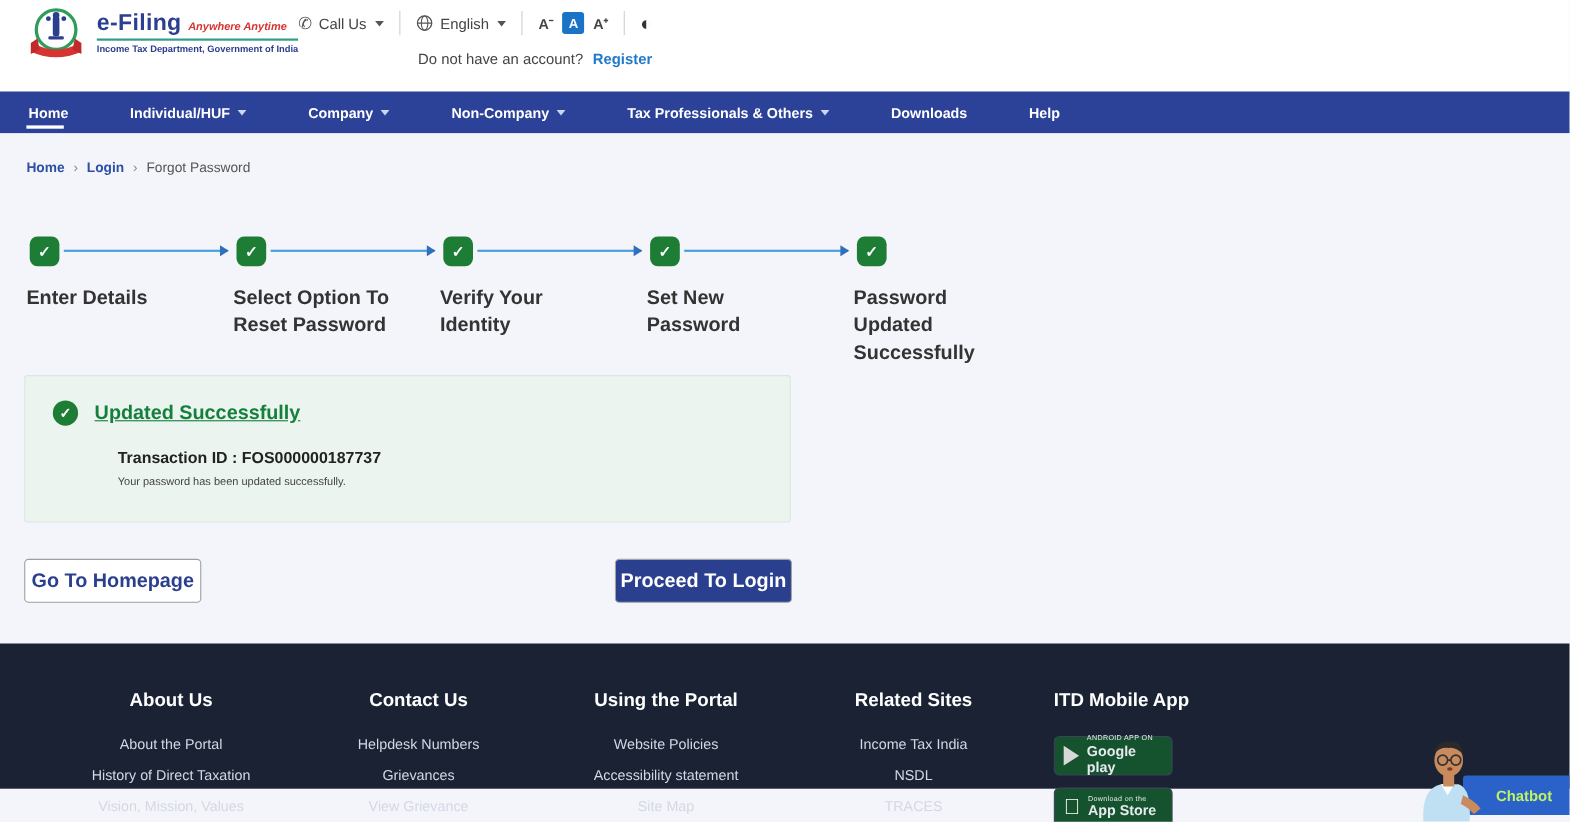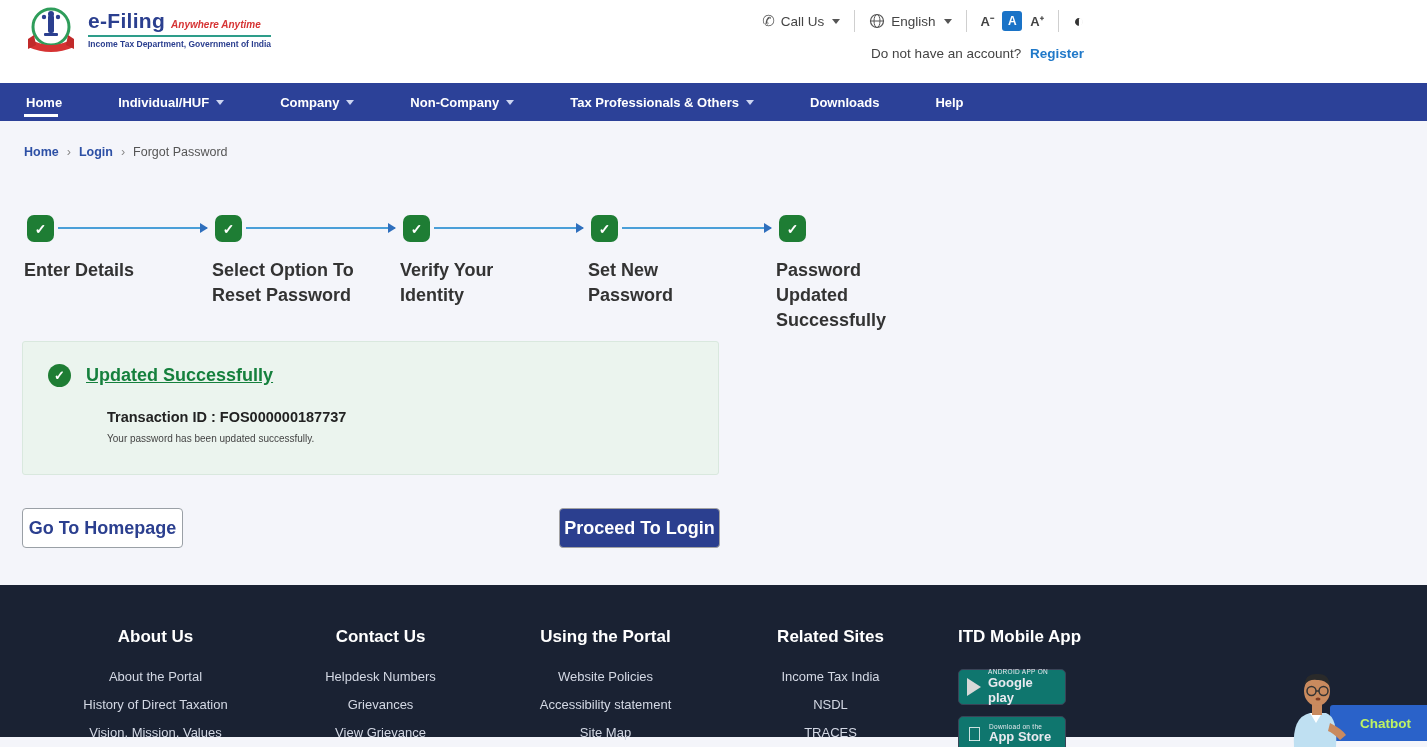--- a/index.html
+++ b/index.html
@@ -6,21 +6,21 @@
   html,body { width:1427px; height:747px; overflow:hidden; }
   body {
     font-family:"Liberation Sans", sans-serif;
     background:#f4f5fa;
     position:relative;
     color:#333;
   }
 
   
   .header { background:#ffffff; height:83px; position:relative; }
-  .header-inner { width:1060px; margin-left:24px; height:100%; display:flex; justify-content:space-between; }
+  .header-inner { width:1060px; margin-left:24px; height:100%; display:flex; }
   .logo-block { display:flex; align-items:flex-start; gap:10px; padding-top:5px; }
   .emblem { width:54px; height:50px; }
   .logo-text { padding-top:4px; }
   .logo-title-row { display:flex; align-items:baseline; gap:6px; border-bottom:2px solid #2e9d8a; padding-bottom:2px; }
   .logo-title { font-size:21px; font-weight:bold; color:#2b3f8f; letter-spacing:0.3px; }
   .logo-tagline { font-size:10px; font-style:italic; color:#d63333; font-weight:bold; }
   .logo-subtitle { font-size:8.5px; color:#2b3f8f; font-weight:bold; margin-top:2px; }
 
   .header-right { display:flex; flex-direction:column; align-items:flex-end; padding-top:10px; }
   .utilities { display:flex; align-items:center; gap:14px; font-size:13.5px; color:#444; }
@@ -62,28 +62,28 @@
   .txn-id { margin:22px 0 0 59px; font-size:14.5px; font-weight:bold; color:#222; }
   .success-msg { margin:8px 0 0 59px; font-size:10px; color:#444; }
 
   
   .actions-row { margin:33px 0 0 22px; width:698px; display:flex; justify-content:space-between; }
   .btn { height:40px; border-radius:4px; font-size:18px; font-weight:bold; font-family:"Liberation Sans", sans-serif; display:flex; align-items:center; justify-content:center; cursor:pointer; }
   .btn-outline { width:161px; background:#ffffff; border:1px solid #9aa0a6; color:#2b3f8f; }
   .btn-primary { width:161px; background:#2b3f8f; border:1px solid #a3a3a3; color:#ffffff; }
 
   
-  .footer { position:absolute; left:0; top:585px; width:1427px; height:152px; background:#1a2233; }
+  .footer { position:absolute; left:0; top:585px; width:1427px; height:132px; background:#1a2233; }
   .footer-cols { display:flex; padding:42px 0 0 48px; }
   .f-col { text-align:center; }
   .f-col-1 { width:215px; } .f-col-2 { width:235px; } .f-col-3 { width:215px; } .f-col-4 { width:235px; }
   .f-col-5 { width:200px; text-align:left; margin-left:10px; }
   .f-head { color:#ffffff; font-size:17px; font-weight:bold; margin-bottom:22px; }
   .f-link { color:#d3d8e4; font-size:13px; margin-bottom:13px; cursor:pointer; }
-  .store-badge { width:108px; height:36px; background:#0f766e; border:1px solid #3a4357; border-radius:5px; display:flex; align-items:center; gap:7px; padding:3px 8px; margin-bottom:11px; cursor:pointer; }
+  .store-badge { width:108px; height:36px; background:#14532d; border:1px solid #3a4357; border-radius:5px; display:flex; align-items:center; gap:7px; padding:3px 8px; margin-bottom:11px; cursor:pointer; }
   .badge-text { color:#e8eaf0; line-height:1.15; }
   .badge-top { font-size:6.5px; letter-spacing:0.3px; }
   .badge-main { font-size:13px; font-weight:bold; }
   .play-tri { width:0; height:0; border-top:9px solid transparent; border-bottom:9px solid transparent; border-left:14px solid #d8d8d8; }
   .apple-glyph { color:#ffffff; font-size:20px; line-height:1; }
 
   
   .chatbot-btn { position:absolute; right:0; bottom:6px; width:97px; height:36px; background:#2a62c9; color:#bef264; font-size:13.5px; font-weight:bold; display:flex; align-items:center; justify-content:flex-end; padding-right:16px; border-radius:3px 0 0 3px; cursor:pointer; }
   .mascot { position:absolute; right:75px; bottom:0; width:72px; height:82px; }
 </style>

